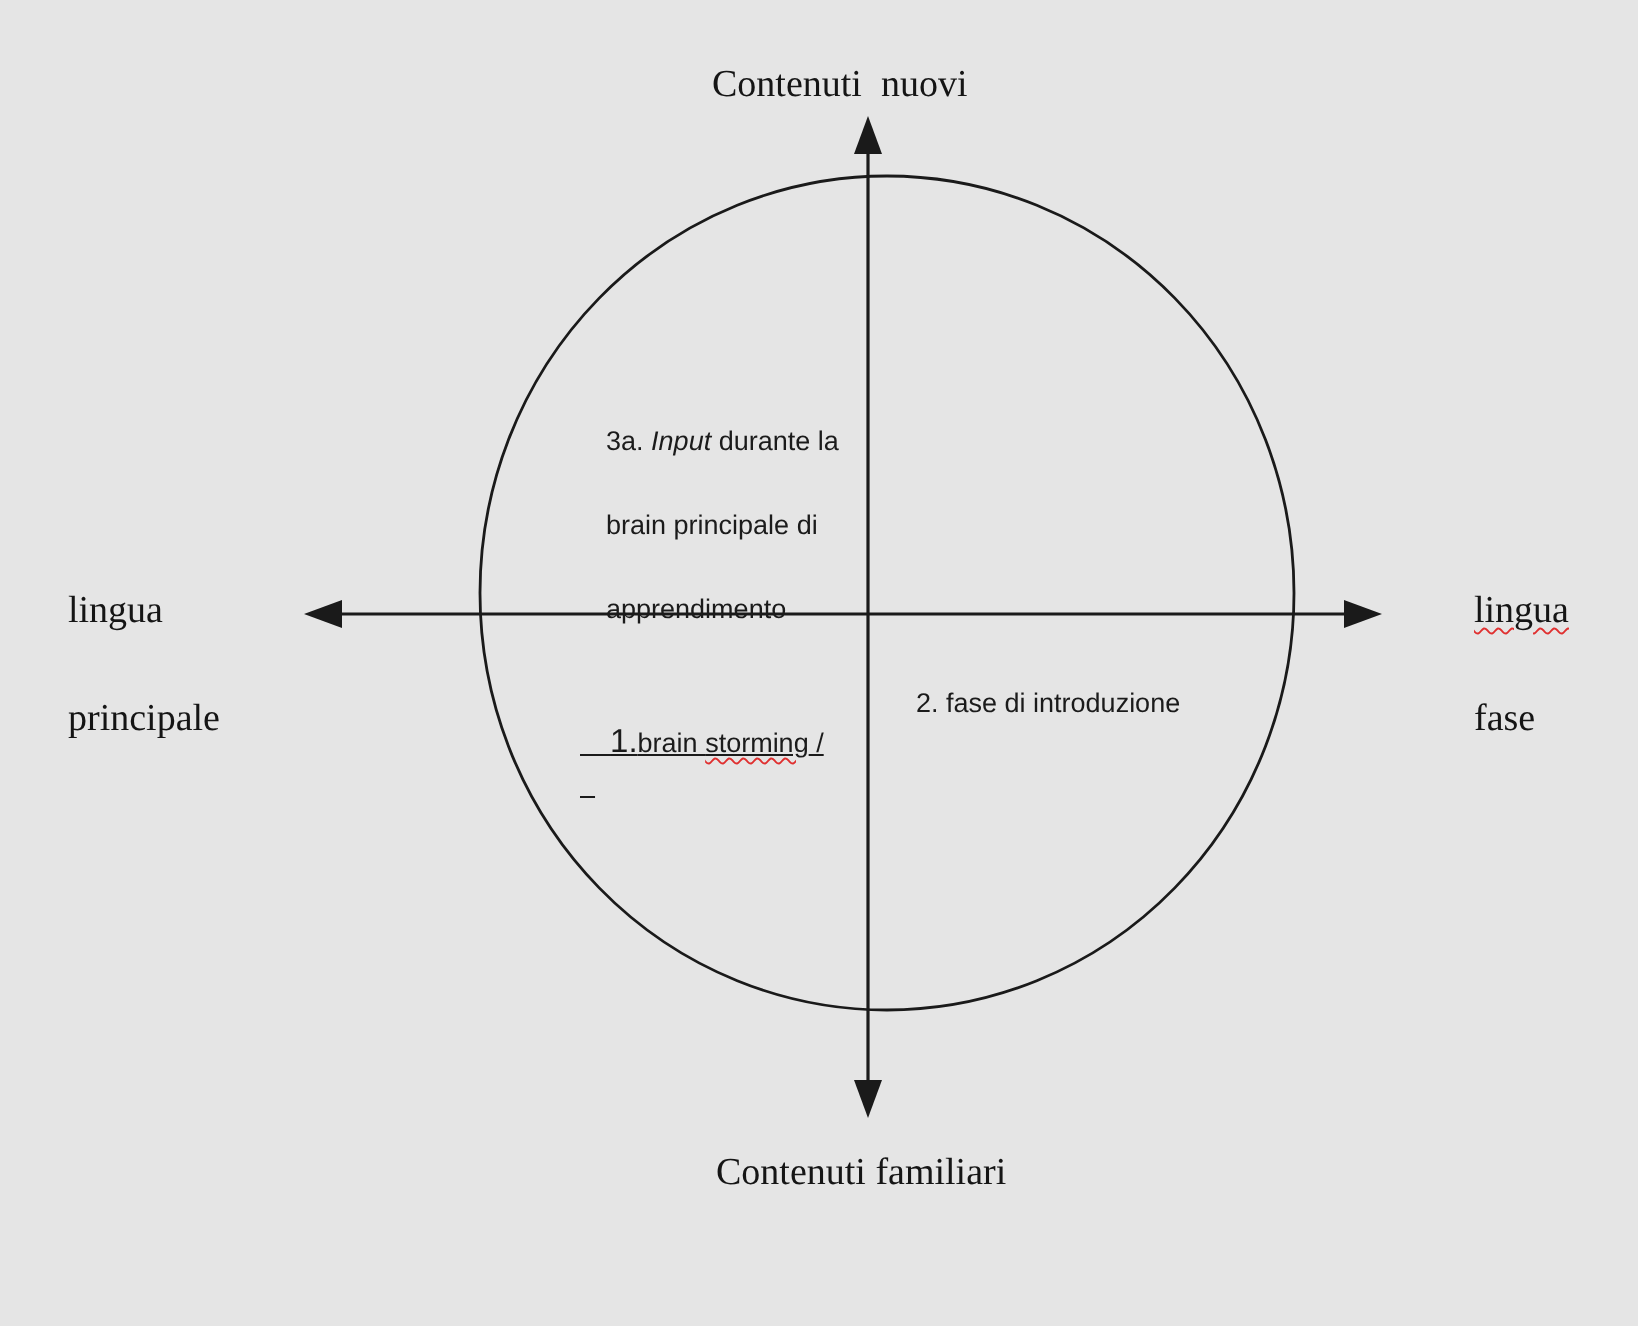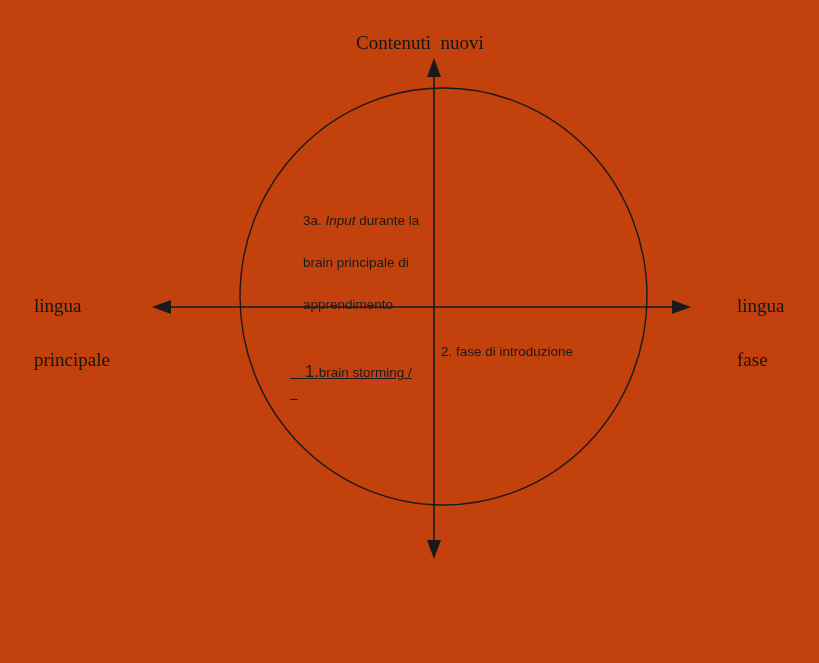--- a/index.html
+++ b/index.html
@@ -1,19 +1,19 @@
 <!DOCTYPE html>
 <html><head>
 <meta charset="utf-8">
 <style>
   html,body{margin:0;padding:0;background:#fff;}
   #stage{
     position:relative;
     width:819px;height:663px;
-    background:#c2410c;
+    background:#e5e5e5;
     font-family:"Liberation Serif", serif;
     color:#151515;
     overflow:hidden;
   }
   svg.axes{position:absolute;left:0;top:0;}
   .serif-label{
     position:absolute;
     font-family:"Liberation Serif", serif;
     font-size:19px;
     line-height:27px;
@@ -50,20 +50,21 @@
     <polygon points="434,58 427,77 441,77" fill="#1a1a1a"></polygon>
     <polygon points="434,559 427,540 441,540" fill="#1a1a1a"></polygon>
 
     <line x1="168" y1="307" x2="675" y2="307" stroke="#1a1a1a" stroke-width="1.6"></line>
     <polygon points="152,307 171,300 171,314" fill="#1a1a1a"></polygon>
     <polygon points="691,307 672,300 672,314" fill="#1a1a1a"></polygon>
   </svg>
 
   <div class="serif-label" style="left:356px;top:29px;">Contenuti  nuovi</div>
 
+  <div class="serif-label" style="left:358px;top:573px;">Contenuti familiari</div>
 
   <div class="serif-label" style="left:15px;top:265px;">
     <span>lingua</span><br>
     <span>principale</span>
   </div>
 
   <div class="serif-label" style="left:718px;top:265px;">
     <span class="wavy">lingua</span><br>
     <span>fase</span>
   </div>
@@ -72,15 +73,15 @@
     <span>3a. </span><em>Input</em><span> durante la</span><br>
     <span>brain principale di</span><br>
     <span>apprendimento</span>
   </div>
 
 
   <div class="qtext" style="left:290px;top:340px;text-decoration:underline;">
     <span class="big-num">1.</span><span>brain </span><span class="wavy">storming</span><span> /</span>
   </div>
 
-  <div class="qtext" style="left:441px;top:341px;">2. fase di introduzione</div>
+  <div class="qtext" style="left:458px;top:341px;">2. fase di introduzione</div>
 
 </div>
 
 </body></html>

